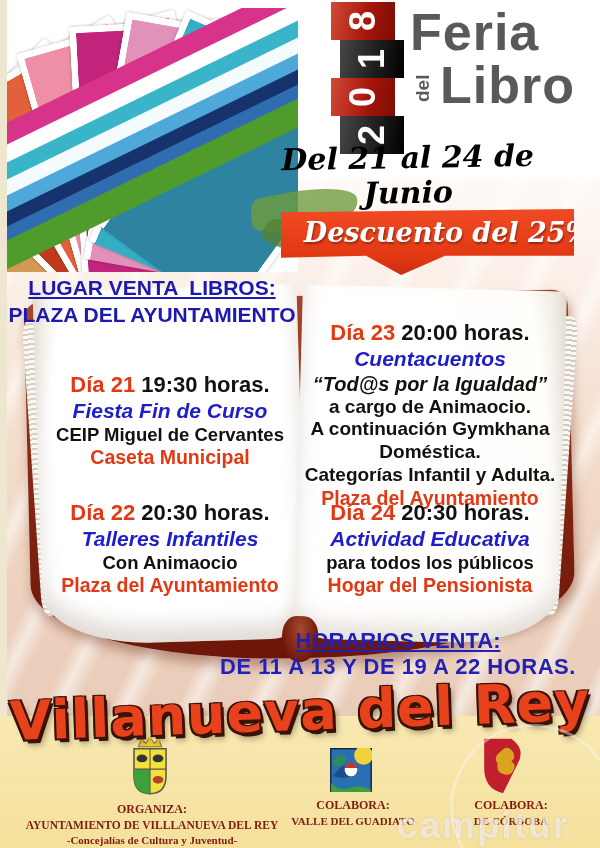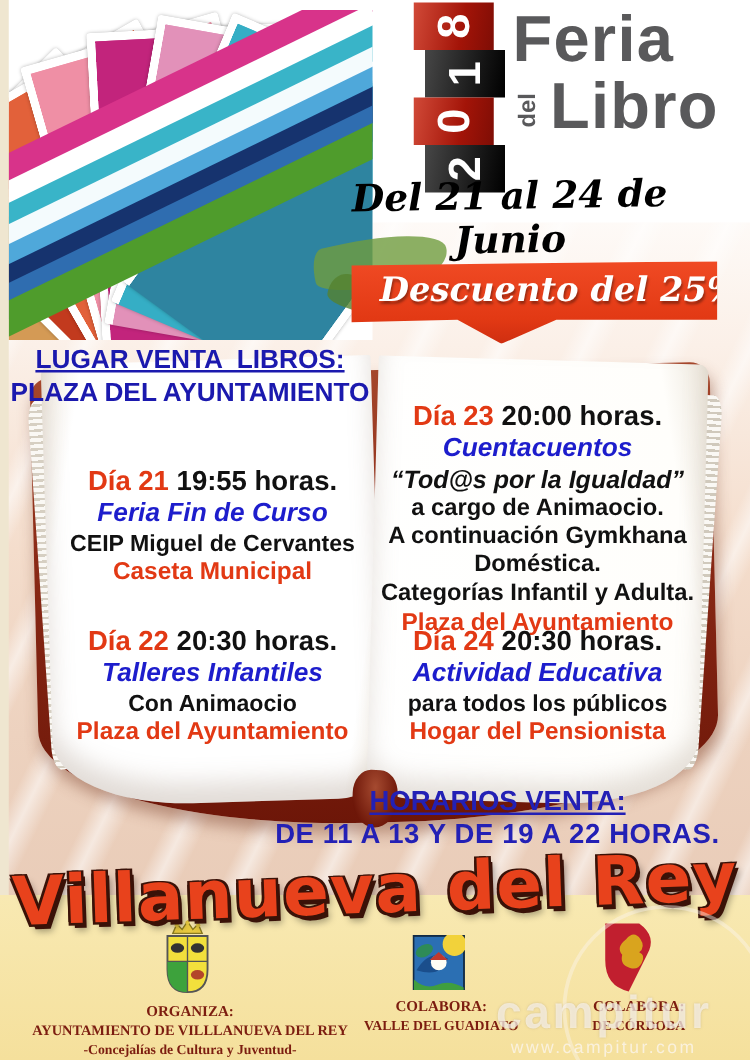--- a/index.html
+++ b/index.html
@@ -187,22 +187,22 @@
   <div class="book">
     <div class="book-cover"></div>
     <div class="edges-left"></div>
     <div class="edges-right"></div>
     <div class="page left"></div>
     <div class="page right"></div>
     <div class="spine-notch"></div>
   </div>
 
   <div class="ev" id="ev21">
-    <div class="dayline"><span class="day">Día 21</span> <span>19:55 horas.</span></div>
-    <div class="eventname">Feria Fin de Curso</div>
+    <div class="dayline"><span class="day">Día 21</span> <span>19:30 horas.</span></div>
+    <div class="eventname">Fiesta Fin de Curso</div>
     <div class="detail">CEIP Miguel de Cervantes</div>
     <div class="venue">Caseta Municipal</div>
   </div>
 
   <div class="ev" id="ev22">
     <div class="dayline"><span class="day">Día 22</span> <span>20:30 horas.</span></div>
     <div class="eventname">Talleres Infantiles</div>
     <div class="detail">Con Animaocio</div>
     <div class="venue">Plaza del Ayuntamiento</div>
   </div>
@@ -277,16 +277,15 @@
     </svg>
   </div>
   <div class="fcol" id="fc3">
     <div class="lbl">COLABORA:</div>
     <div class="t2">DE CÓRDOBA</div>
   </div>
 
   <div class="watermark">
     <div class="wm-circle"></div>
     <div class="wm-name">campitur</div>
-    <div class="wm-url">www.campitur.com</div>
   </div>
 
 </div>
 
 </body></html>

